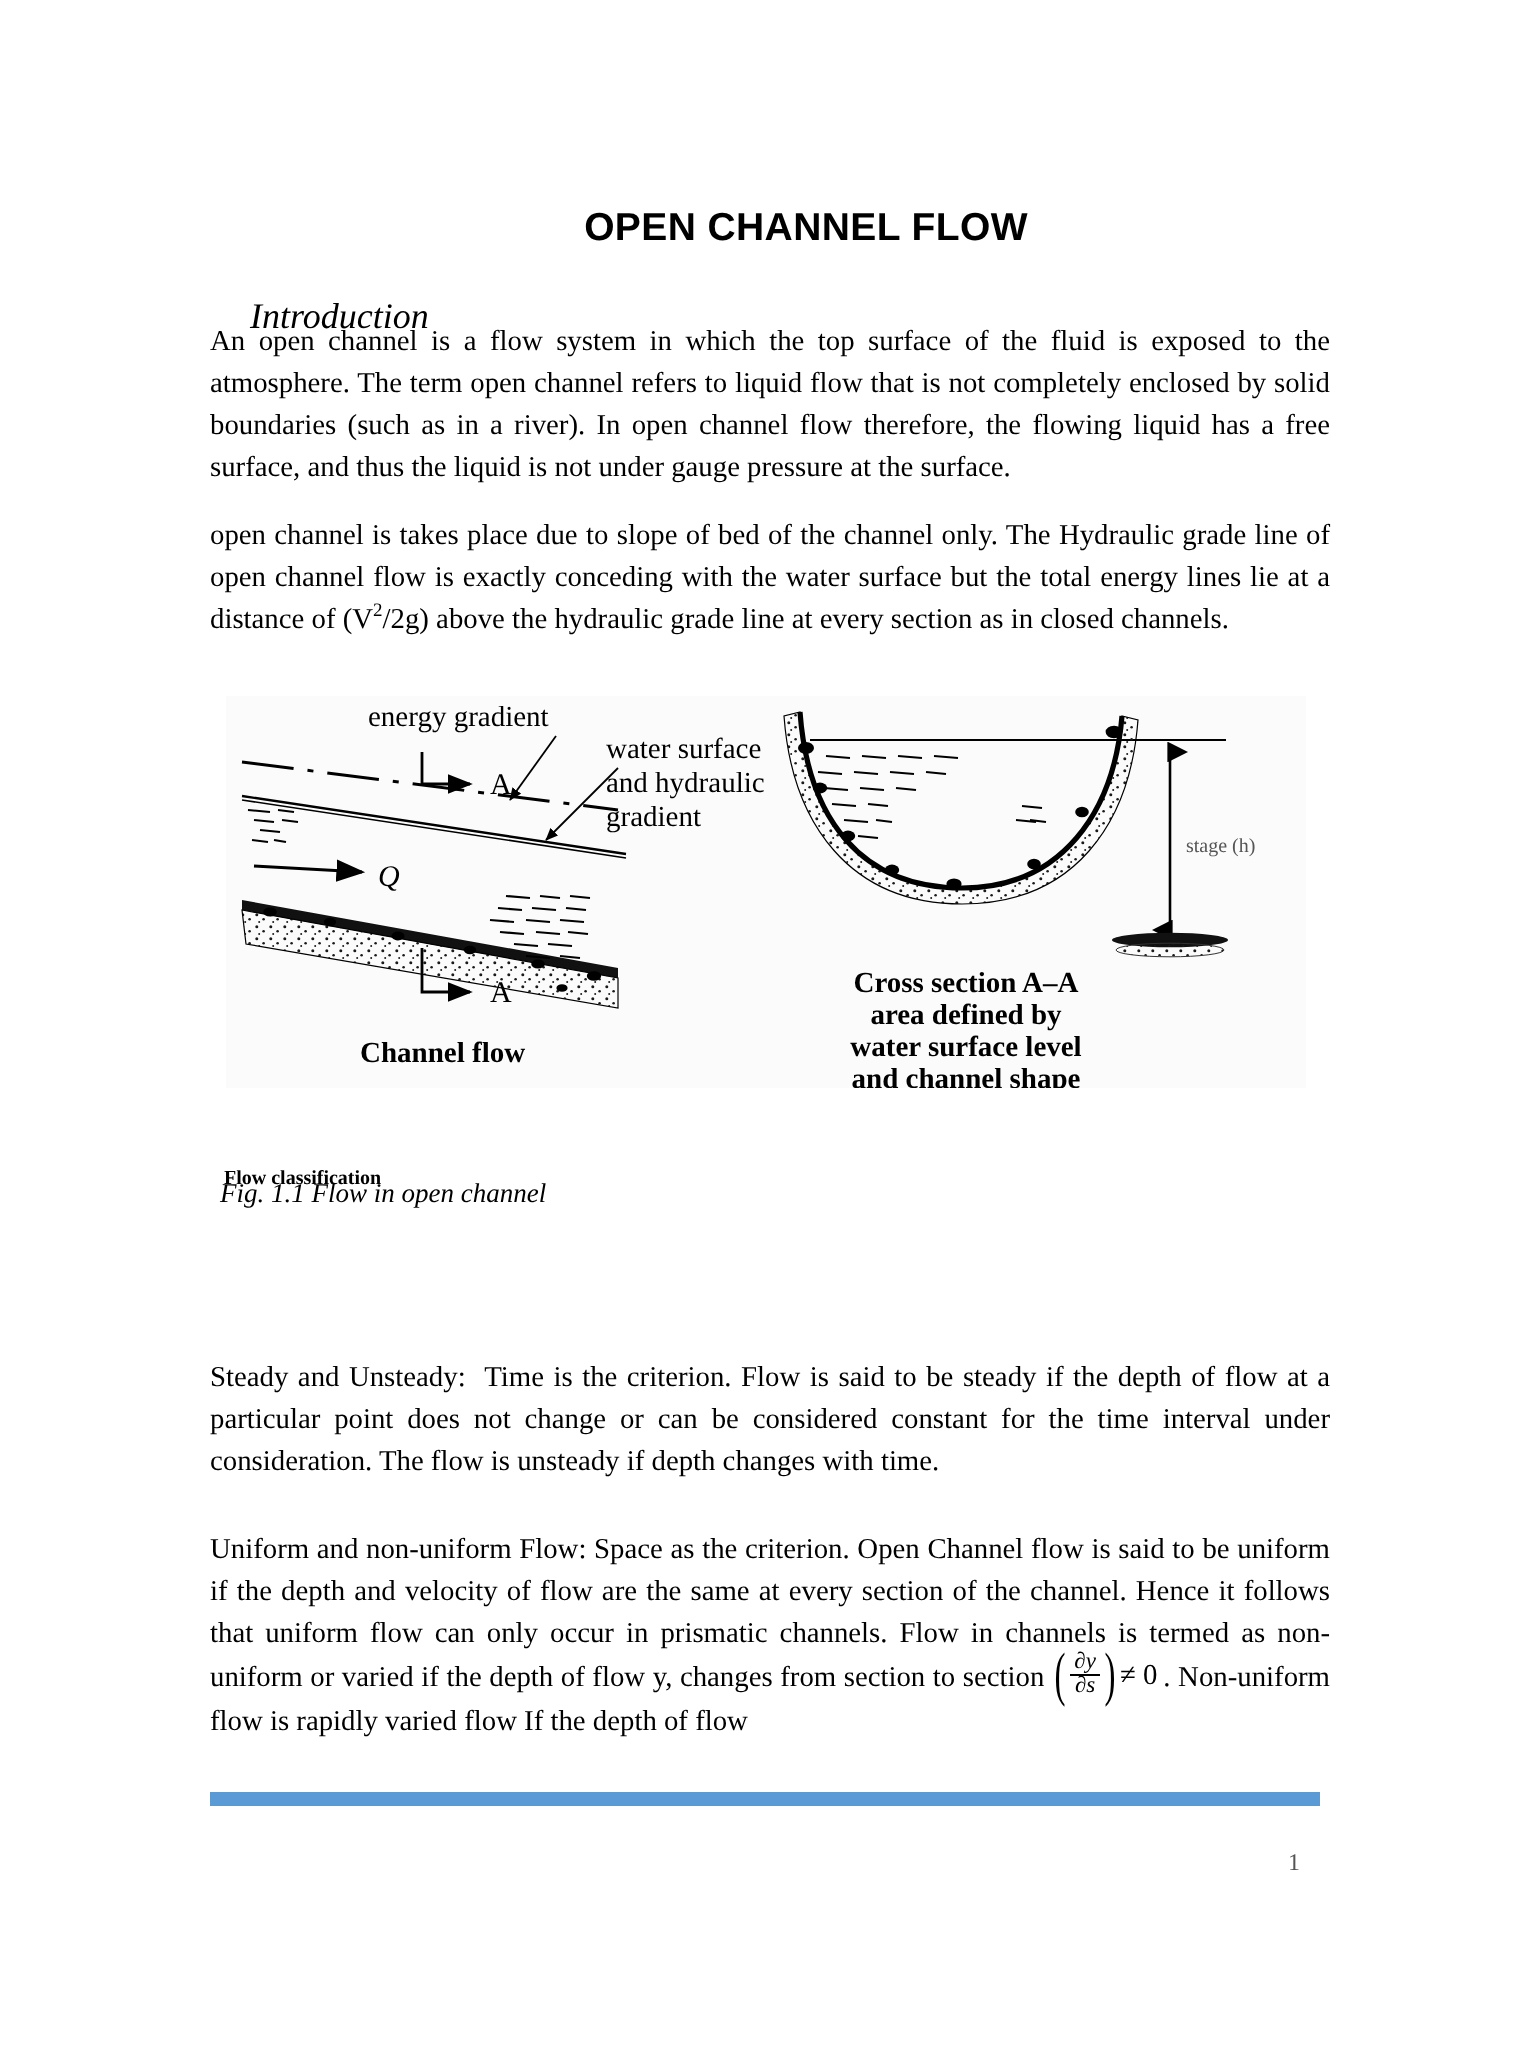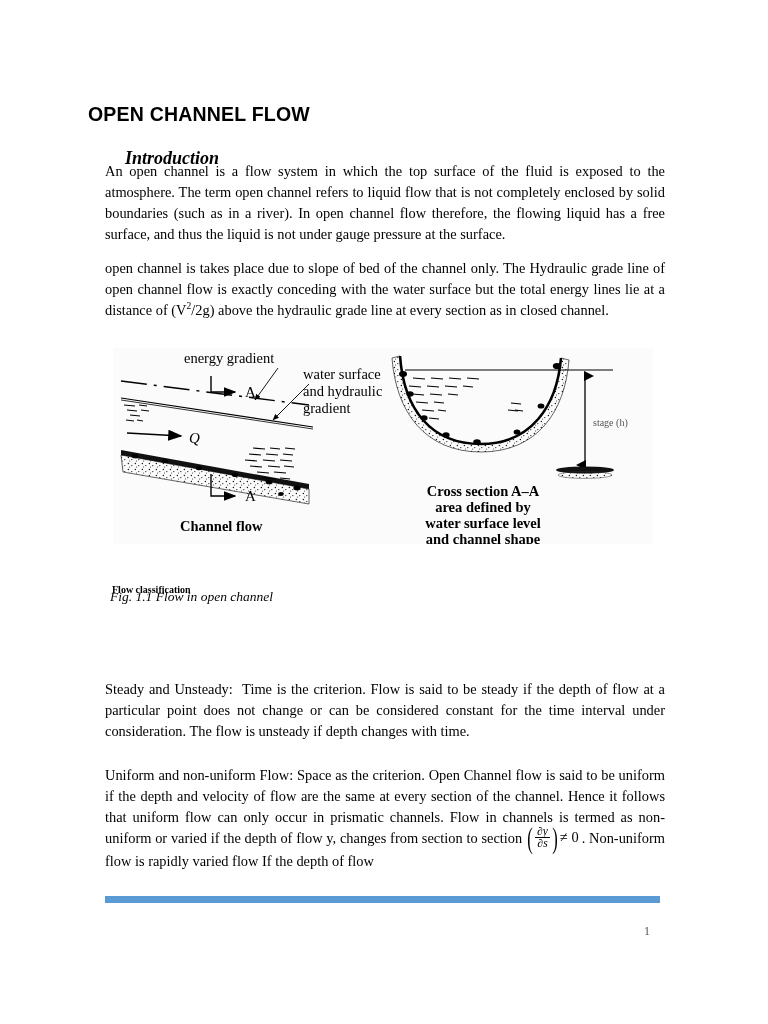--- a/index.html
+++ b/index.html
@@ -20,37 +20,37 @@
     position: absolute;
     left: 0; top: 0;
     width: 768px;
     height: 1024px;
     background: #ffffff;
   }
 
   
   .doc-title {
     position: absolute;
-    left: 88px;
+    left: 123px;
     top: 103px;
     width: 560px;
-    text-align: left;
+    text-align: center;
     font-family: "Liberation Sans", "DejaVu Sans", sans-serif;
     font-weight: bold;
     font-size: 19.5px;
     letter-spacing: 0.2px;
   }
 
   
   .intro-heading {
     position: absolute;
     left: 125px;
     top: 148px;
     font-family: "Liberation Serif", "DejaVu Serif", serif;
-    font-weight: bold;
+    font-weight: normal;
     font-style: italic;
     font-size: 18px;
   }
 
   
   .body-block {
     position: absolute;
     left: 105px;
     width: 560px;
     font-size: 14.4px;
@@ -159,21 +159,21 @@
 <body>
 
 <div class="page">
 
   <div class="doc-title">OPEN CHANNEL FLOW</div>
 
   <div class="intro-heading">Introduction</div>
 
   <div class="body-block para-intro-a">An open channel is a flow system in which the top surface of the fluid is exposed to the atmosphere. The term open channel refers to liquid flow that is not completely enclosed by solid boundaries (such as in a river). In open channel flow therefore, the flowing liquid has a free surface, and thus the liquid is not under gauge pressure at the surface.</div>
 
-  <div class="body-block para-intro-b"><span>open channel is takes place due to slope of bed of the channel only. The Hydraulic grade line of open channel flow is exactly conceding with the water surface but the total energy lines lie at a distance of (V</span><sup class="sup2">2</sup><span>/2g) above the hydraulic grade line at every section as in closed channel.</span></div>
+  <div class="body-block para-intro-b"><span>open channel is takes place due to slope of bed of the channel only. The Hydraulic grade line of open channel flow is exactly conceding with the water surface but the total energy lines lie at a distance of (V</span><sup class="sup2">2</sup><span>/2g) above the hydraulic grade line at every section as in closed channels.</span></div>
 
   <div class="figure">
     <svg width="540" height="196" viewBox="0 0 540 196">
       <defs>
         <pattern id="soilDots" width="7" height="6" patternUnits="userSpaceOnUse">
           <circle cx="1.4" cy="1.4" r="0.75" fill="#1a1a1a"></circle>
           <circle cx="4.8" cy="3.6" r="0.65" fill="#1a1a1a"></circle>
           <circle cx="2.6" cy="5.0" r="0.5" fill="#1a1a1a"></circle>
         </pattern>
         <marker id="arrH" markerWidth="9" markerHeight="7" refX="8" refY="3.5" orient="auto">

